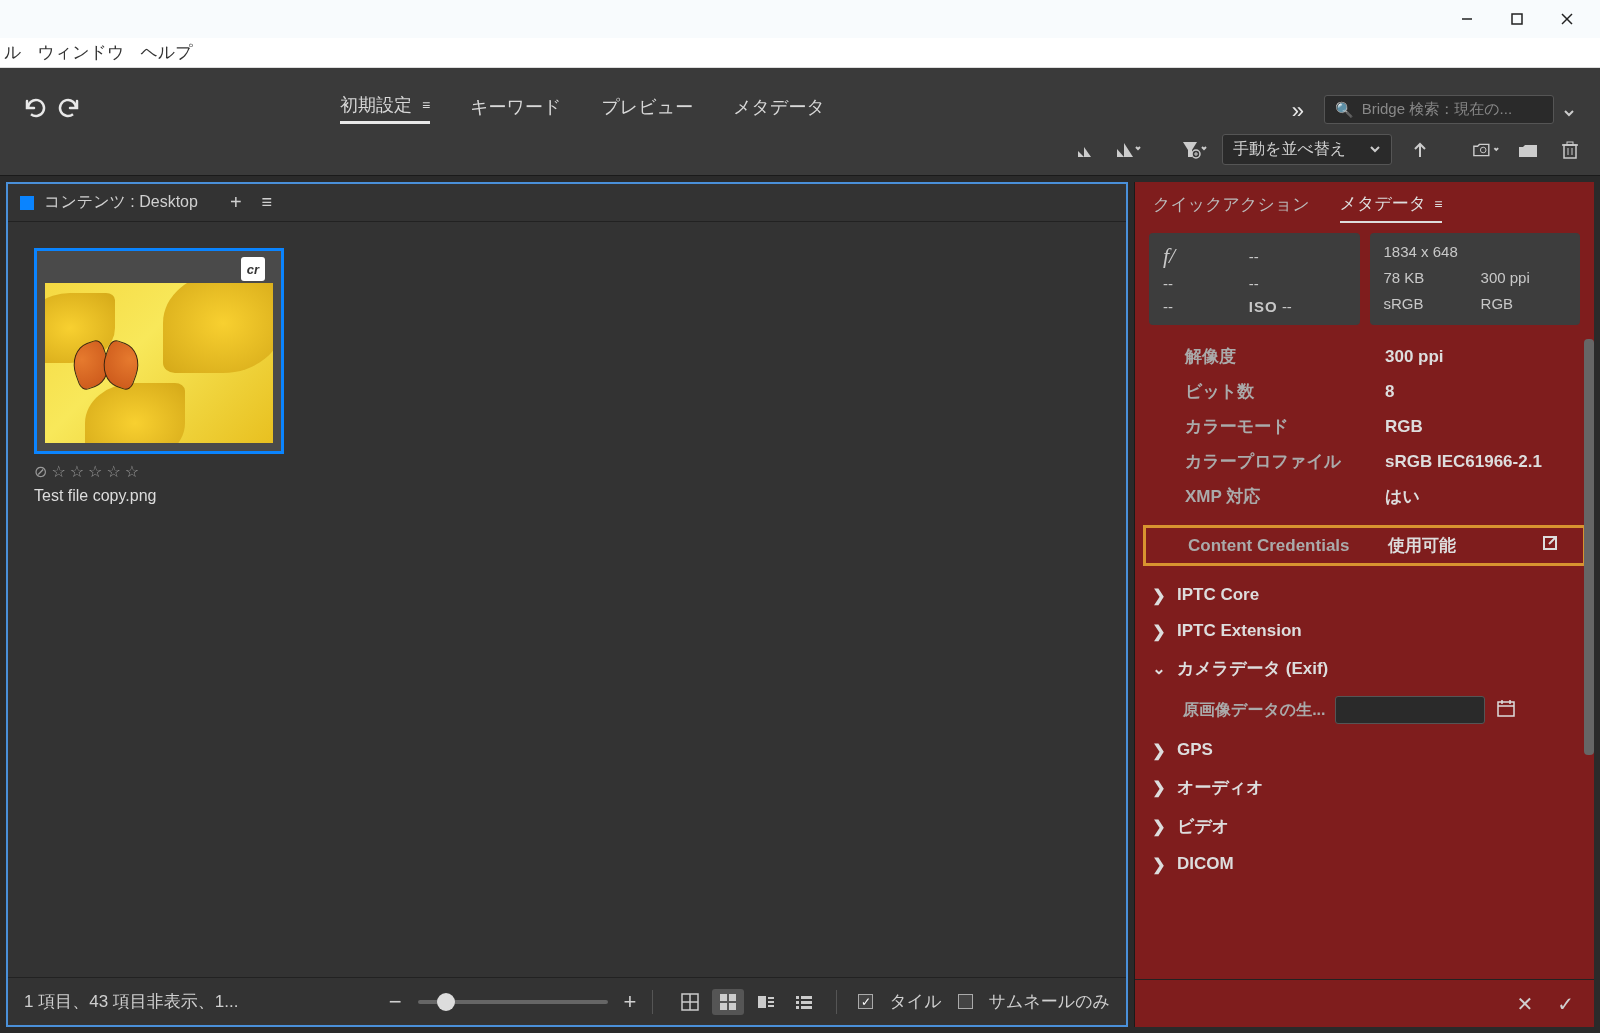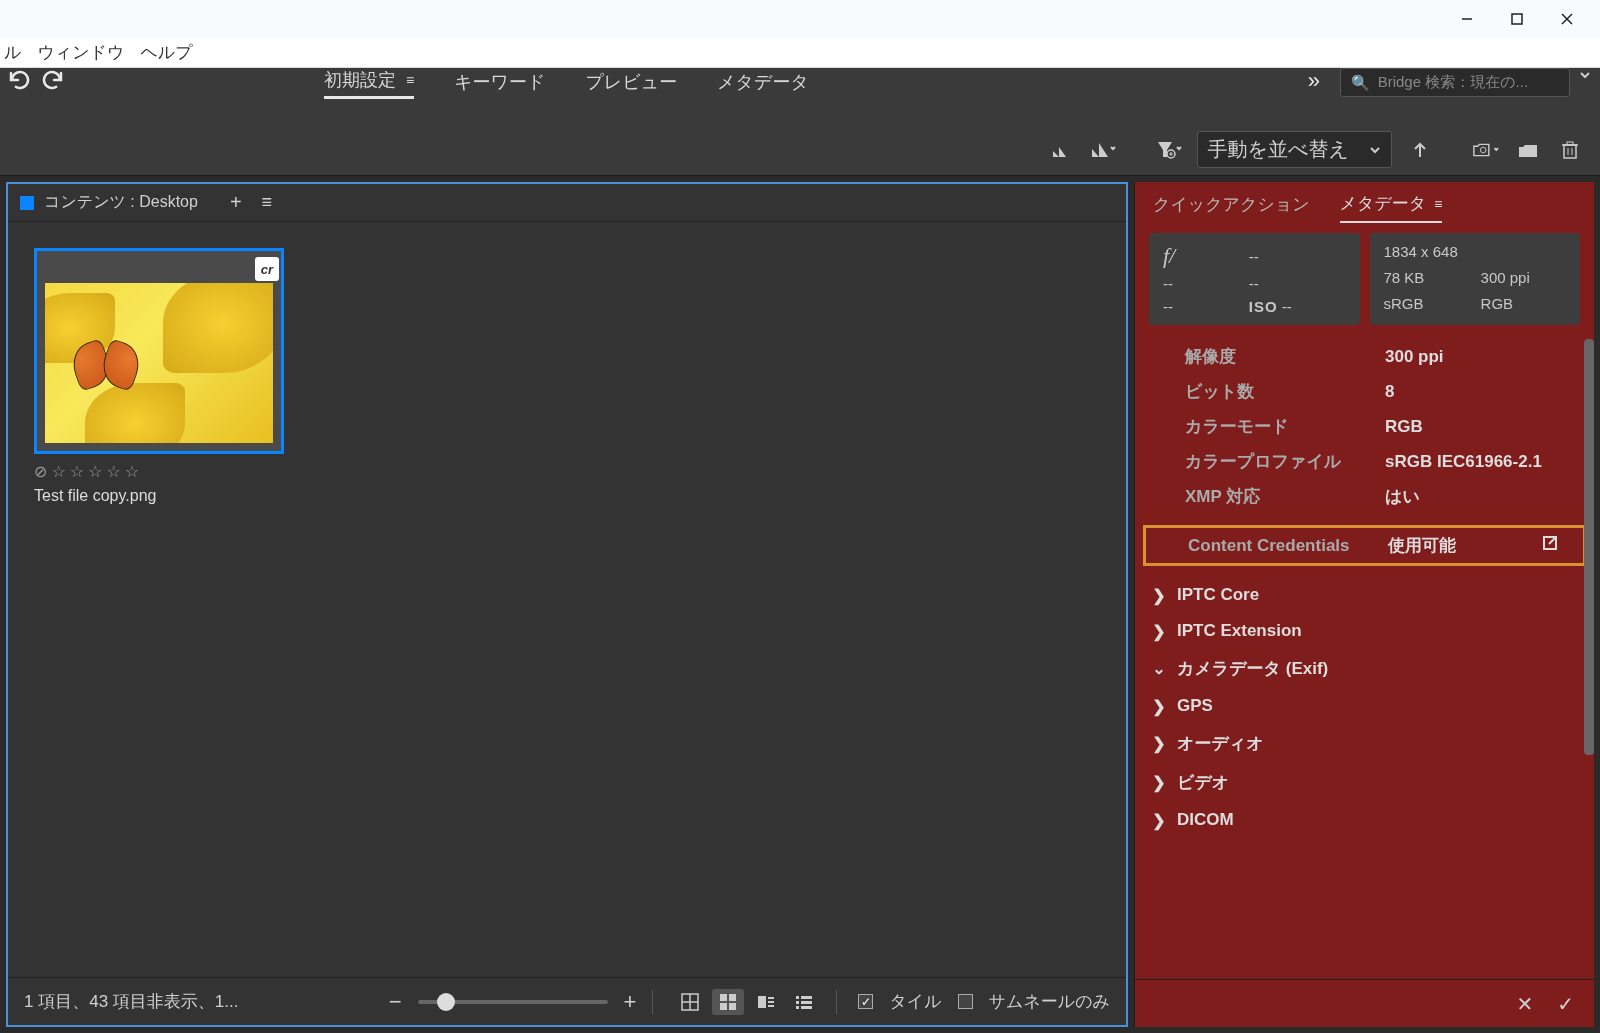--- a/index.html
+++ b/index.html
@@ -36,22 +36,22 @@
   padding-left: 4px;
   gap: 16px;
   color: #333;
   font-size: 17px;
   border-bottom: 1px solid #ddd;
 }
 .toolbar-main {
   height: 56px;
   background: #3a3a3a;
   display: flex;
-  align-items: flex-start;
-  padding: 0 8px;
+  align-items: flex-end;
+  padding: 0 24px;
 }
 .nav-icons { display: flex; gap: 8px; color: #e8e8e8; }
 .nav-icons svg { width: 24px; height: 24px; }
 .top-tabs { display: flex; gap: 40px; margin-left: 260px; }
 .top-tab { color: #d8d8d8; font-size: 18px; display: flex; align-items: center; gap: 10px; cursor: pointer; padding-bottom: 4px; }
 .top-tab.active { border-bottom: 3px solid #e8e8e8; }
 .top-tab .menu-glyph { font-size: 14px; }
 .spacer { flex: 1; }
 .more-icon { color: #e8e8e8; font-size: 22px; margin-right: 20px; }
 .search-box {
@@ -79,21 +79,21 @@
 }
 .tool-icon { width: 28px; height: 28px; display:flex; align-items:center; justify-content:center; color: #d0d0d0; }
 .sort-dd {
   background: #2a2a2a;
   border: 1px solid #555;
   border-radius: 3px;
   padding: 4px 10px;
   display: flex;
   align-items: center;
   gap: 10px;
-  font-size: 20px;
+  font-size: 16px;
   min-width: 170px;
 }
 .main-area {
   display: flex;
   height: calc(100% - 38px - 30px - 56px - 52px);
 }
 .content-panel {
   flex: 1;
   display: flex;
   flex-direction: column;
@@ -121,21 +121,21 @@
 }
 .thumb-frame {
   border: 3px solid #0a84ff;
   background: #4a4a4a;
   padding: 8px;
   position: relative;
 }
 .cr-badge {
   position: absolute;
   top: 6px;
-  right: 2px;
+  right: 16px;
   width: 24px;
   height: 24px;
   background: #fff;
   border-radius: 3px;
   display: flex;
   align-items: center;
   justify-content: center;
   font-size: 13px;
   font-weight: bold;
   color: #333;
@@ -522,20 +522,30 @@
           <span>IPTC Core</span>
         </div>
       <div class="meta-group">
           <span class="chev">❯</span>
           <span>IPTC Extension</span>
         </div>
       <div class="meta-group">
           <span class="chev">⌄</span>
           <span>カメラデータ (Exif)</span>
         </div>
+      <div class="exif-field">
+        <span style="color:#aaa">原画像データの生...</span>
+        <div class="exif-input"></div>
+        <span><svg width="22" height="22" viewBox="0 0 22 22" fill="none" stroke="#ddd" stroke-width="1.5">
+              <rect x="3" y="5" width="16" height="14"></rect>
+              <line x1="3" y1="9" x2="19" y2="9"></line>
+              <line x1="7" y1="3" x2="7" y2="7"></line>
+              <line x1="15" y1="3" x2="15" y2="7"></line>
+            </svg></span>
+      </div>
       <div class="meta-group">
           <span class="chev">❯</span>
           <span>GPS</span>
         </div>
       <div class="meta-group">
           <span class="chev">❯</span>
           <span>オーディオ</span>
         </div>
       <div class="meta-group">
           <span class="chev">❯</span>

